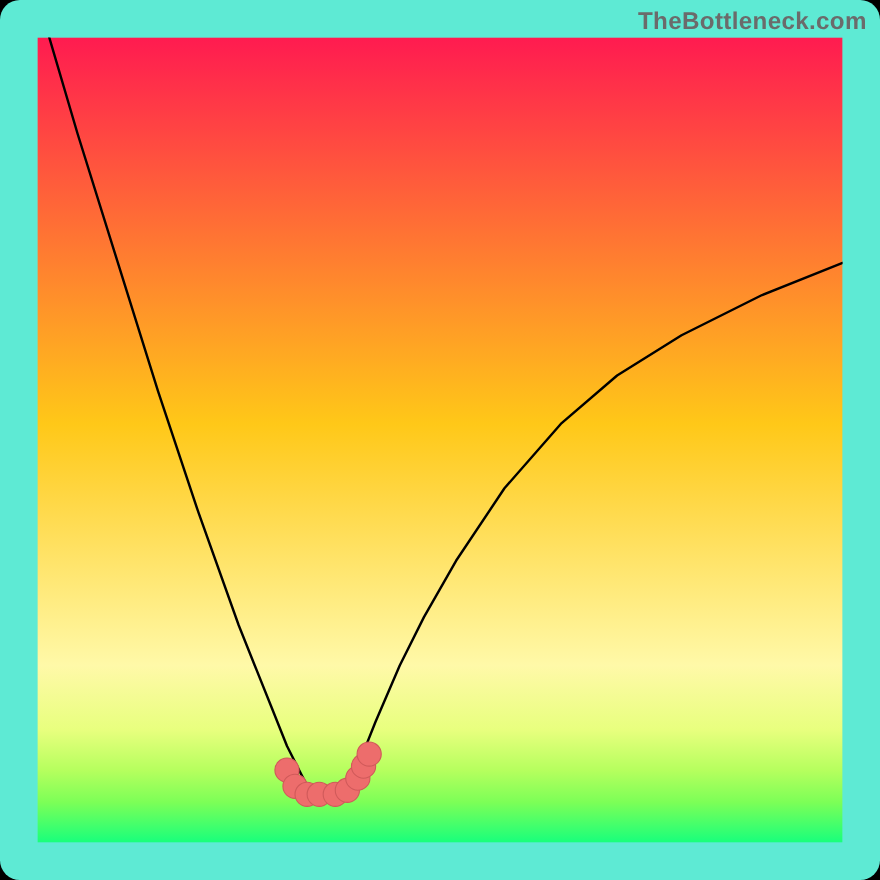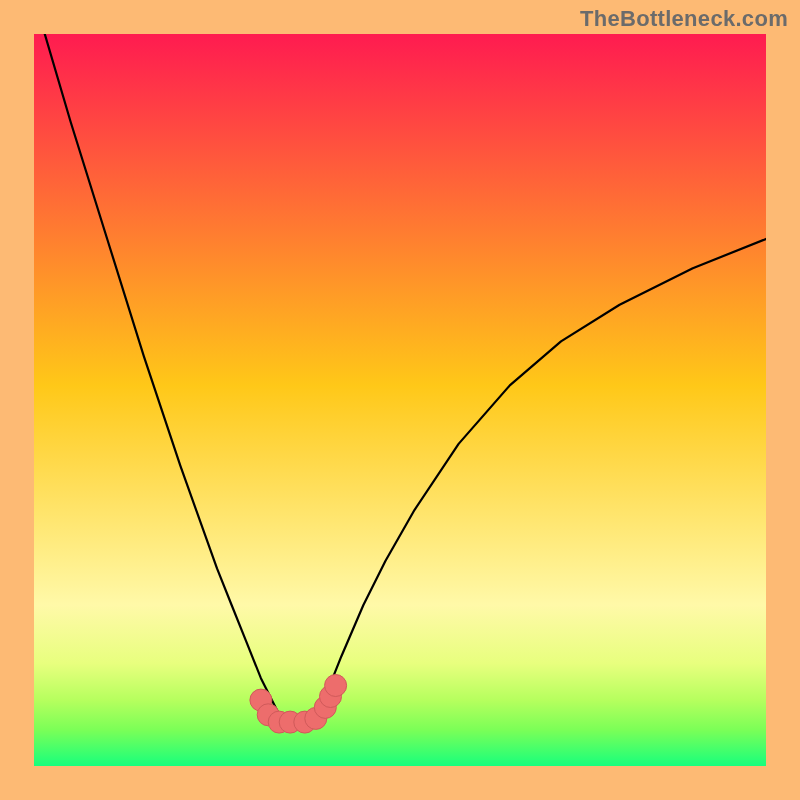--- a/index.html
+++ b/index.html
@@ -8,21 +8,22 @@
     width: 800px;
     height: 800px;
     background: #000000;
     font-family: Arial, Helvetica, sans-serif;
     overflow: hidden;
   }
   .frame {
     position: relative;
     width: 800px;
     height: 800px;
-    background: #fdba74;
+    background: #5eead4;
+    border-radius: 18px;
   }
   .watermark {
     position: absolute;
     top: 6px;
     right: 12px;
     color: #6b6b6b;
     font-size: 22px;
     font-weight: 600;
     letter-spacing: 0.3px;
     user-select: none;

